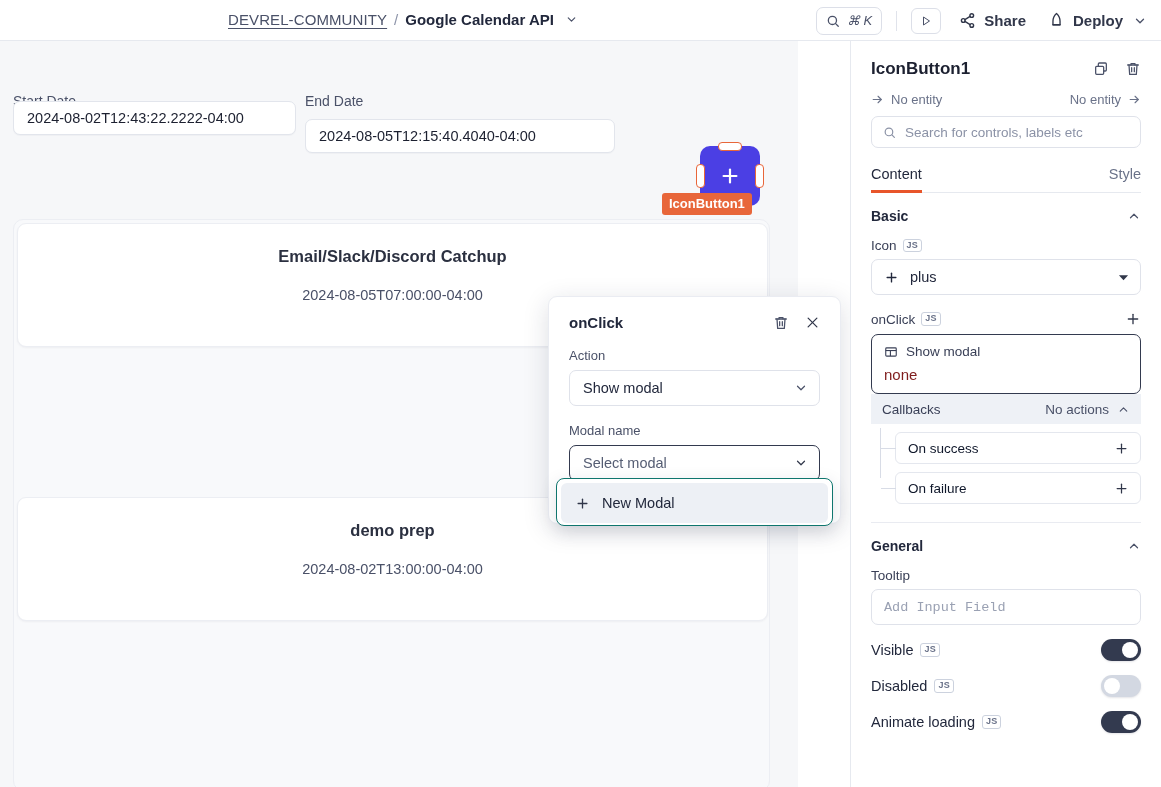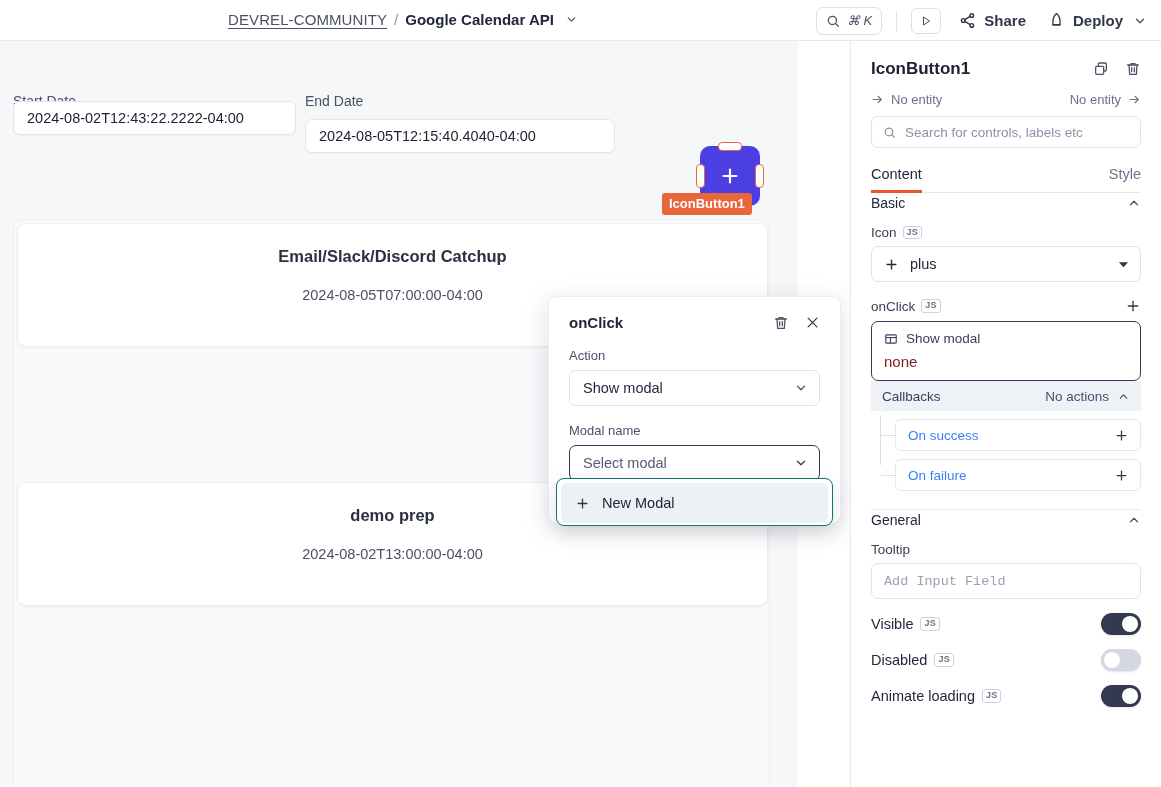--- a/index.html
+++ b/index.html
@@ -146,21 +146,21 @@
     font-size: 13.5px; color: #8b92a6;
   }
   .tabs { display: flex; gap: 22px; margin-top: 18px; border-bottom: 1px solid #e6e9ef; justify-content: space-between; }
   .tab { font-size: 14.5px; color: #6a7289; padding-bottom: 10px; position: relative; }
   .tab.active { color: #22283c; font-weight: 400; }
   .tab.active::after {
     content: ''; position: absolute; left: 0; right: 0; bottom: -1px; height: 3px; background: #e8552a;
   }
   .section-head {
     display: flex; align-items: center; justify-content: space-between;
-    margin-top: 2px; font-size: 14px; font-weight: 400; color: #22283c;
+    margin-top: 15px; font-size: 14px; font-weight: 700; color: #22283c;
   }
   .prop-label { font-size: 13.5px; color: #3a4057; margin-top: 14px; margin-bottom: 6px; display: flex; align-items: center; gap: 6px; }
   .js-badge {
     font-size: 9px; font-weight: 700; color: #6a7289;
     border: 1px solid #ccd2de; border-radius: 3px; padding: 1px 3px; line-height: 1.1;
     letter-spacing: .2px;
   }
   .select-box {
     height: 36px; border: 1px solid #dfe2ea; border-radius: 7px;
     display: flex; align-items: center; justify-content: space-between;
@@ -180,21 +180,21 @@
     justify-content: space-between; padding: 0 11px; font-size: 13.5px; color: #3a4057;
   }
   .cb-right { display: flex; align-items: center; gap: 8px; color: #4a5168; }
   .cb-tree { position: relative; padding-left: 24px; }
   .cb-tree::before {
     content: ''; position: absolute; left: 9px; top: -4px; bottom: 26px; width: 1px; background: #d8dce6;
   }
   .cb-item {
     position: relative; height: 32px; border: 1px solid #e4e7ee; border-radius: 6px;
     display: flex; align-items: center; justify-content: space-between;
-    padding: 0 11px 0 12px; font-size: 13.5px; color: #3b82f6; margin-top: 8px; background: #fff;
+    padding: 0 11px 0 12px; font-size: 13.5px; color: #0f172a; margin-top: 8px; background: #fff;
   }
   .cb-item::before {
     content: ''; position: absolute; left: -15px; top: 50%; width: 15px; height: 1px; background: #d8dce6;
   }
   .divider { height: 1px; background: #e9ebf1; margin-top: 18px; }
   .tooltip-input {
     height: 36px; border: 1px solid #dfe2ea; border-radius: 7px;
     display: flex; align-items: center; padding: 0 12px;
     font-family: "Liberation Mono", monospace; font-size: 13.5px; color: #9aa1b3;
   }
@@ -301,21 +301,21 @@
       <div class="ib-handle ib-h-left"></div>
       <div class="ib-handle ib-h-right"></div>
       <div class="ib-badge">IconButton1</div>
     </div>
 
     <div class="events-container">
       <div class="event-card" style="top:3px; height:124px;">
         <div class="event-title">Email/Slack/Discord Catchup</div>
         <div class="event-time">2024-08-05T07:00:00-04:00</div>
       </div>
-      <div class="event-card" style="top:262px; height:124px;">
+      <div class="event-card" style="top:277px; height:124px;">
         <div class="event-title">demo prep</div>
         <div class="event-time">2024-08-02T13:00:00-04:00</div>
       </div>
     </div>
   </div>
 
   <div class="canvas-white"></div>
   <div class="canvas-scroll-track">
     
   </div>

